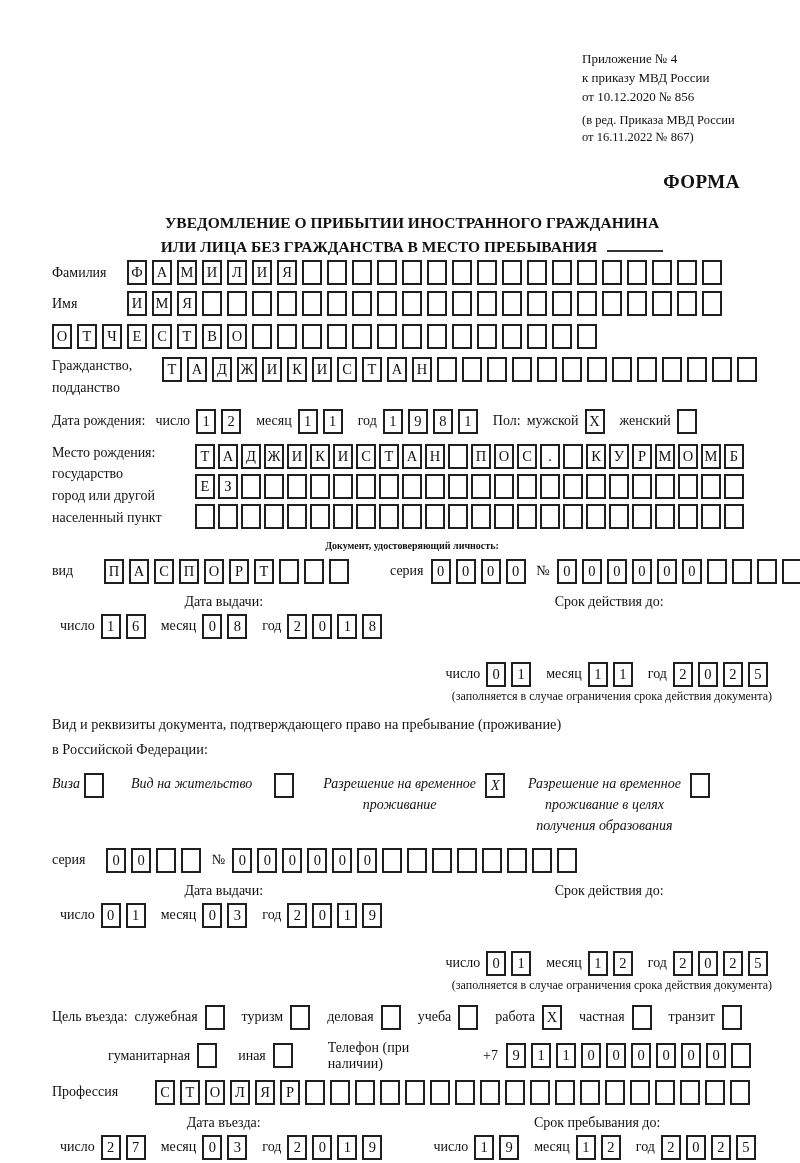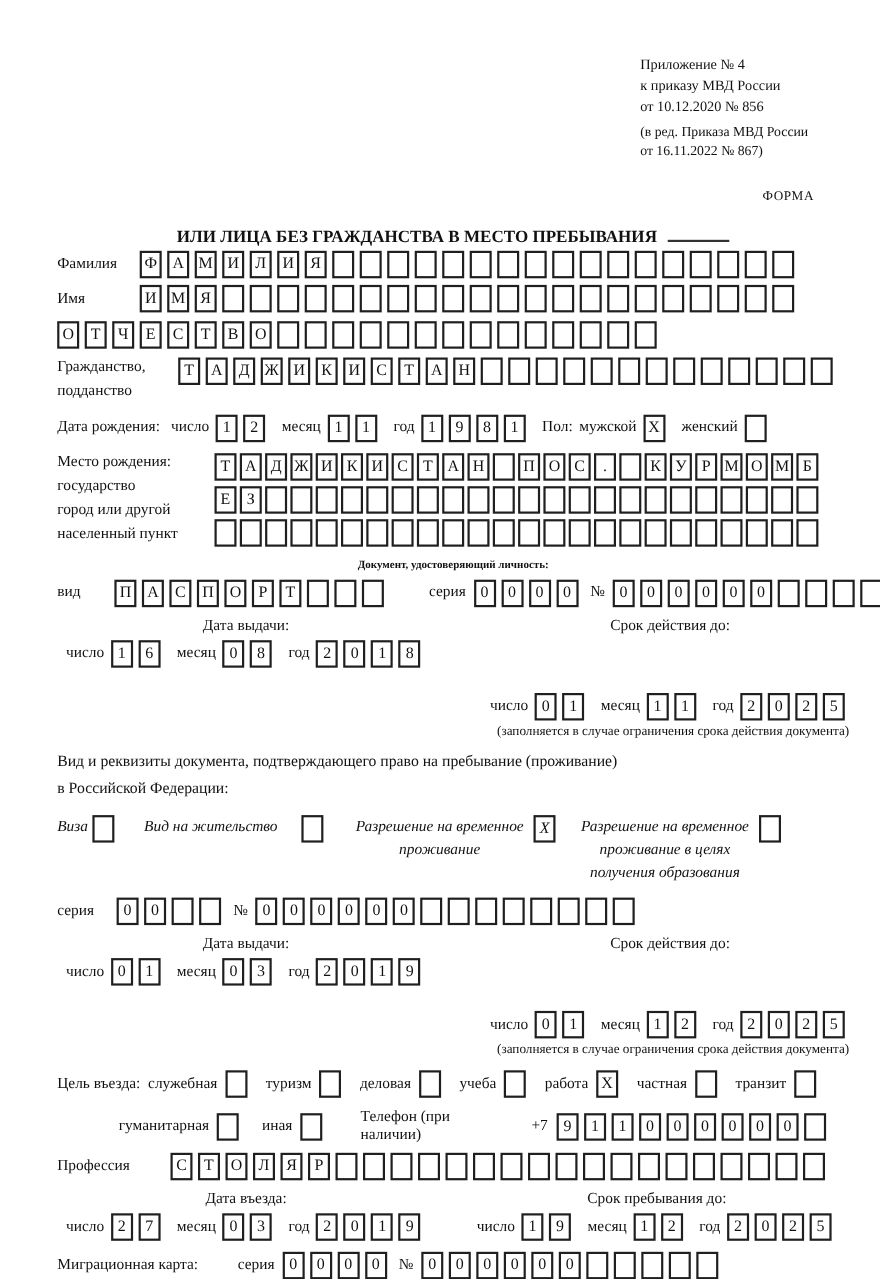--- a/index.html
+++ b/index.html
@@ -5,21 +5,21 @@
   html,body{margin:0;padding:0;background:#fff;}
   .page{
     width:800px;height:1163px;box-sizing:border-box;
     padding:36px 28px 14px 52px;
     font-family:"Liberation Serif","DejaVu Serif",serif;
     color:#111;font-size:14px;overflow:hidden;background:#fff;margin-top:14px;
   }
   
   .appendix{margin-left:auto;width:190px;font-size:13px;line-height:1.45;}
   .appendix .rev{font-size:12.5px;margin-top:5px;line-height:1.4;}
-  .forma{text-align:right;font-weight:normal;font-size:12px;letter-spacing:.5px;margin-top:24px;padding-right:32px;}
+  .forma{text-align:right;font-weight:bold;font-size:19px;letter-spacing:.5px;margin-top:24px;padding-right:32px;}
   .title{text-align:center;font-weight:bold;font-size:15.5px;line-height:1.6;margin-top:18px;}
   .blankline{display:inline-block;width:56px;border-bottom:2px solid #333;margin-left:10px;vertical-align:baseline;}
   .sect{font-weight:bold;font-size:14.3px;margin:24px 0 16px -6px;letter-spacing:.2px;}
   
   .cellrow{display:inline-flex;}
   .cell{
     display:inline-flex;width:20px;height:25px;box-sizing:border-box;
     border:2px solid #1f1f1f;margin-right:5px;align-items:center;justify-content:center;
     font-size:14.5px;flex:0 0 auto;background:#fff;
   }
@@ -71,20 +71,21 @@
     <div>от 10.12.2020 № 856</div>
     <div class="rev">
       <div>(в ред. Приказа МВД России</div>
       <div>от 16.11.2022 № 867)</div>
     </div>
   </div>
 
   <div class="forma">ФОРМА</div>
 
   <div class="title">
+    <div>УВЕДОМЛЕНИЕ О ПРИБЫТИИ ИНОСТРАННОГО ГРАЖДАНИНА</div>
     <div><span>ИЛИ ЛИЦА БЕЗ ГРАЖДАНСТВА В МЕСТО ПРЕБЫВАНИЯ</span><span class="blankline"></span></div>
   </div>
 
 
   <div class="frow">
     <span class="lab w75">Фамилия</span>
     <span class="cellrow">
         <span class="cell">Ф</span>
         <span class="cell">А</span>
         <span class="cell">М</span>

